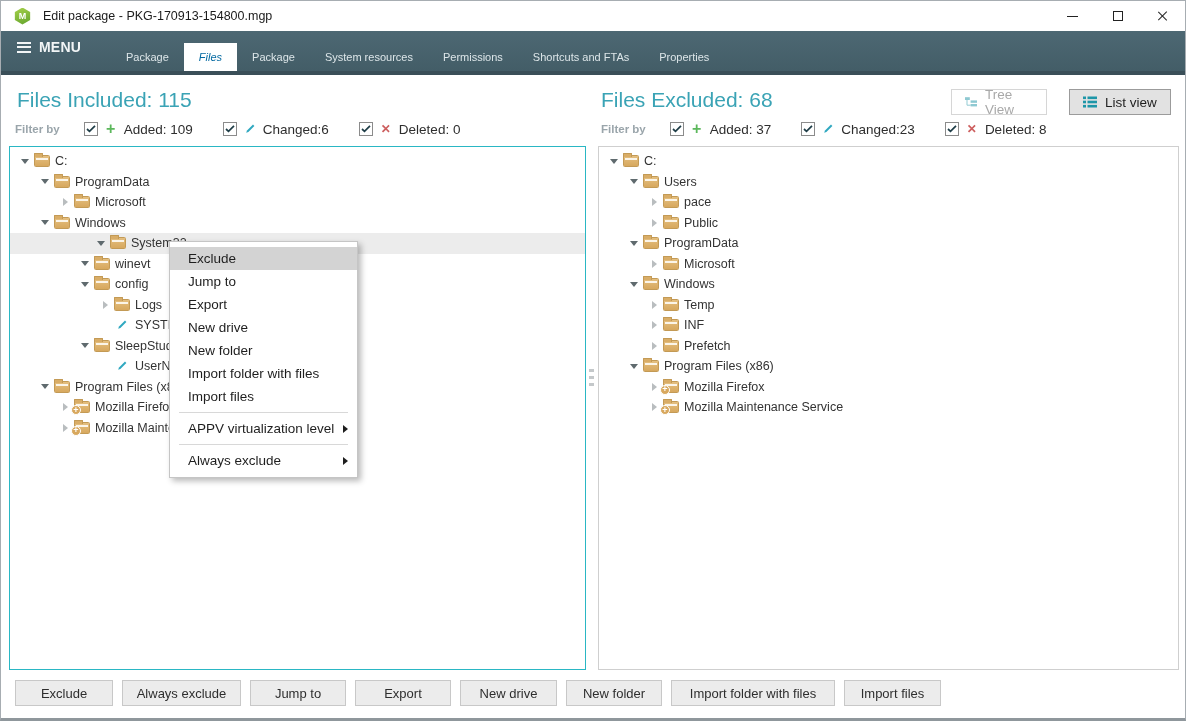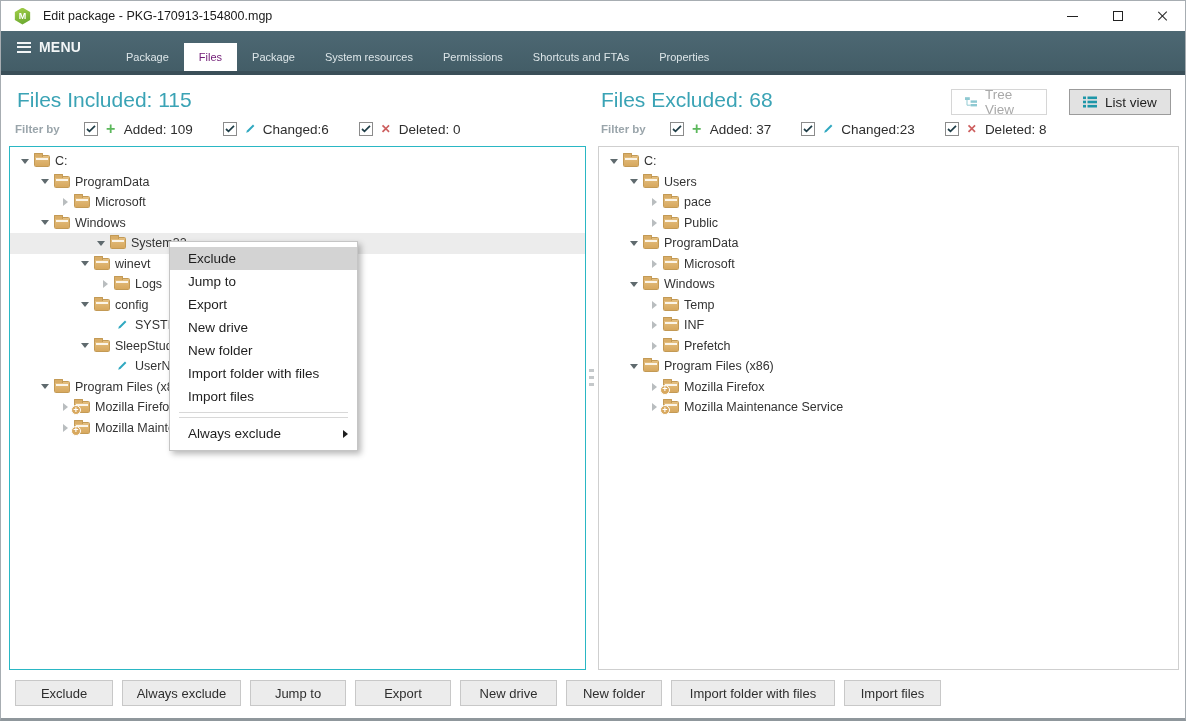--- a/index.html
+++ b/index.html
@@ -30,21 +30,21 @@
   .menubar{position:absolute;left:0;top:30px;width:100%;height:44px;
            background:linear-gradient(#4d6873,#435d67);
            border-bottom:4px solid #3a4f58;display:flex;align-items:stretch;}
   .menu-btn{display:flex;align-items:center;gap:8px;padding:0 0 8px 16px;}
   .hamburger{width:14px;height:11px;
      background:repeating-linear-gradient(#f2f5f6 0 2px,transparent 2px 4.5px);}
   .menu-label{color:#f2f5f6;font-size:14px;font-weight:bold;letter-spacing:.2px;}
   .tabs{display:flex;align-items:flex-end;margin-left:30px;}
   .tab{height:28px;display:flex;align-items:center;padding:0 15px;
        color:#dde6e9;font-size:11px;cursor:default;}
-  .tab.active{background:#fff;color:#701a75;}
+  .tab.active{background:#fff;color:#0369a1;font-style:italic;}
 
   
   .panel-title{position:absolute;top:87px;font-size:21px;color:#3aa3b5;}
   .pt-left{left:16px;} .pt-right{left:600px;}
   .vbtn{position:absolute;top:88px;height:26px;display:flex;align-items:center;gap:8px;
         padding:0 13px;font-size:13.5px;border:1px solid #d6d6d6;background:#fff;color:#a9a9a9;}
   .vbtn.active{background:#e2e2e2;border-color:#9b9b9b;color:#1f1f1f;}
   .vbtn svg{display:block;}
 
   
@@ -272,30 +272,30 @@
           <span class="fold"></span>
           <span class="tlbl">System32</span>
         </div>
       <div class="trow">
           <span class="ind d3"></span>
           <span class="exp open"></span>
           <span class="fold"></span>
           <span class="tlbl">winevt</span>
         </div>
       <div class="trow">
+          <span class="ind d3"></span>
+          <span class="exp open"></span>
+          <span class="fold"></span>
+          <span class="tlbl">config</span>
+        </div>
+      <div class="trow">
           <span class="ind d4"></span>
           <span class="exp closed"></span>
           <span class="fold"></span>
           <span class="tlbl">Logs</span>
-        </div>
-      <div class="trow">
-          <span class="ind d3"></span>
-          <span class="exp open"></span>
-          <span class="fold"></span>
-          <span class="tlbl">config</span>
         </div>
       <div class="trow">
           <span class="ind d4"></span>
           <span class="exp"></span>
           <span class="pency">
             <svg width="12" height="12" viewBox="0 0 12 12">
               <path d="M2.2 9.8 L3 7.6 L9 1.6 L10.4 3 L4.4 9 Z" fill="#2fa8c0"></path>
             </svg>
           </span>
           <span class="tlbl">SYSTEM</span>
@@ -436,20 +436,24 @@
 
   <div class="cmenu">
     <div class="mi hl">Exclude</div>
     <div class="mi">Jump to</div>
     <div class="mi">Export</div>
     <div class="mi">New drive</div>
     <div class="mi">New folder</div>
     <div class="mi">Import folder with files</div>
     <div class="mi">Import files</div>
     <div class="msep"></div>
+    <div class="mi">
+        <span>APPV virtualization level</span>
+        <span class="sub"></span>
+      </div>
     <div class="msep"></div>
     <div class="mi">
         <span>Always exclude</span>
         <span class="sub"></span>
       </div>
   </div>
 
   <div class="bbar">
     <div class="bbtn">Exclude</div>
     <div class="bbtn">Always exclude</div>

